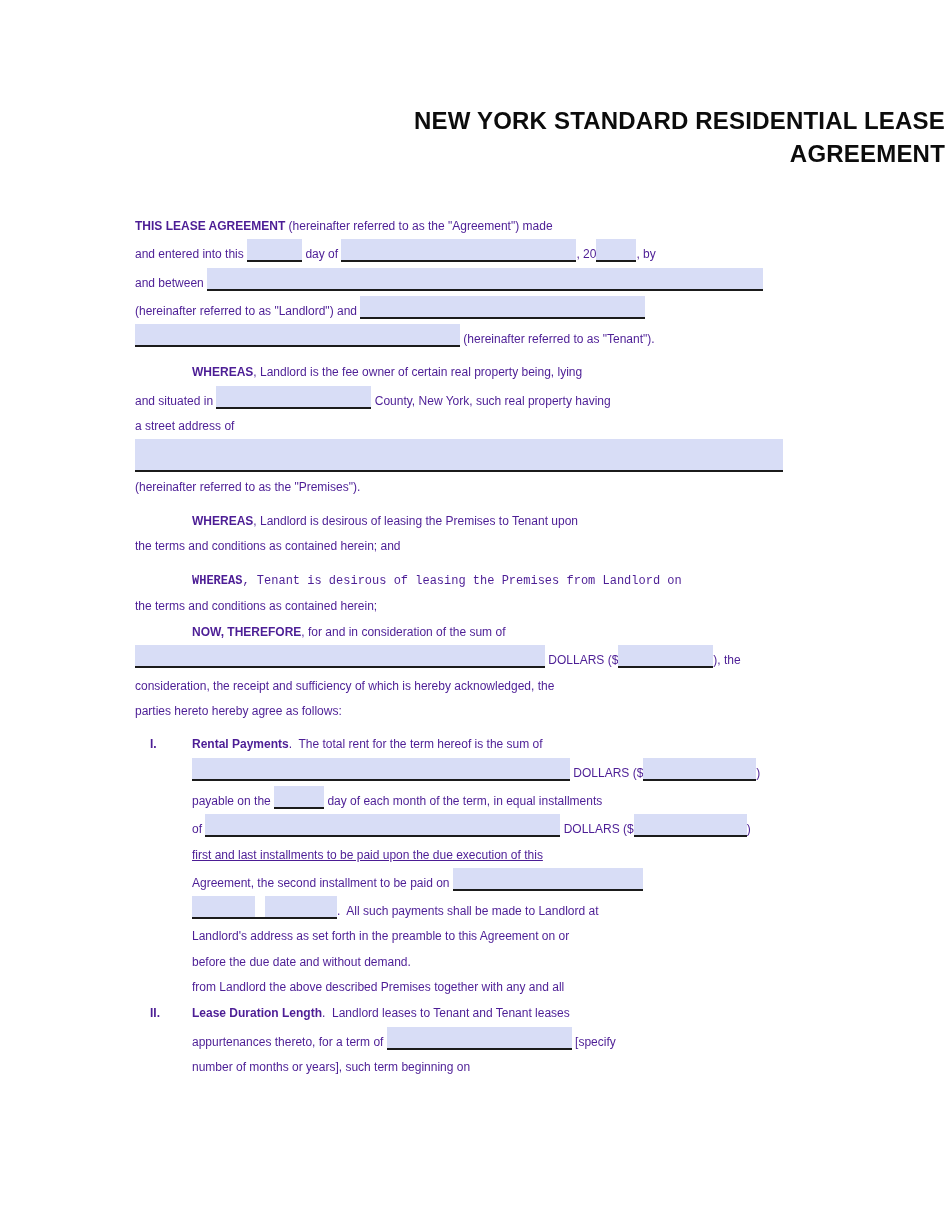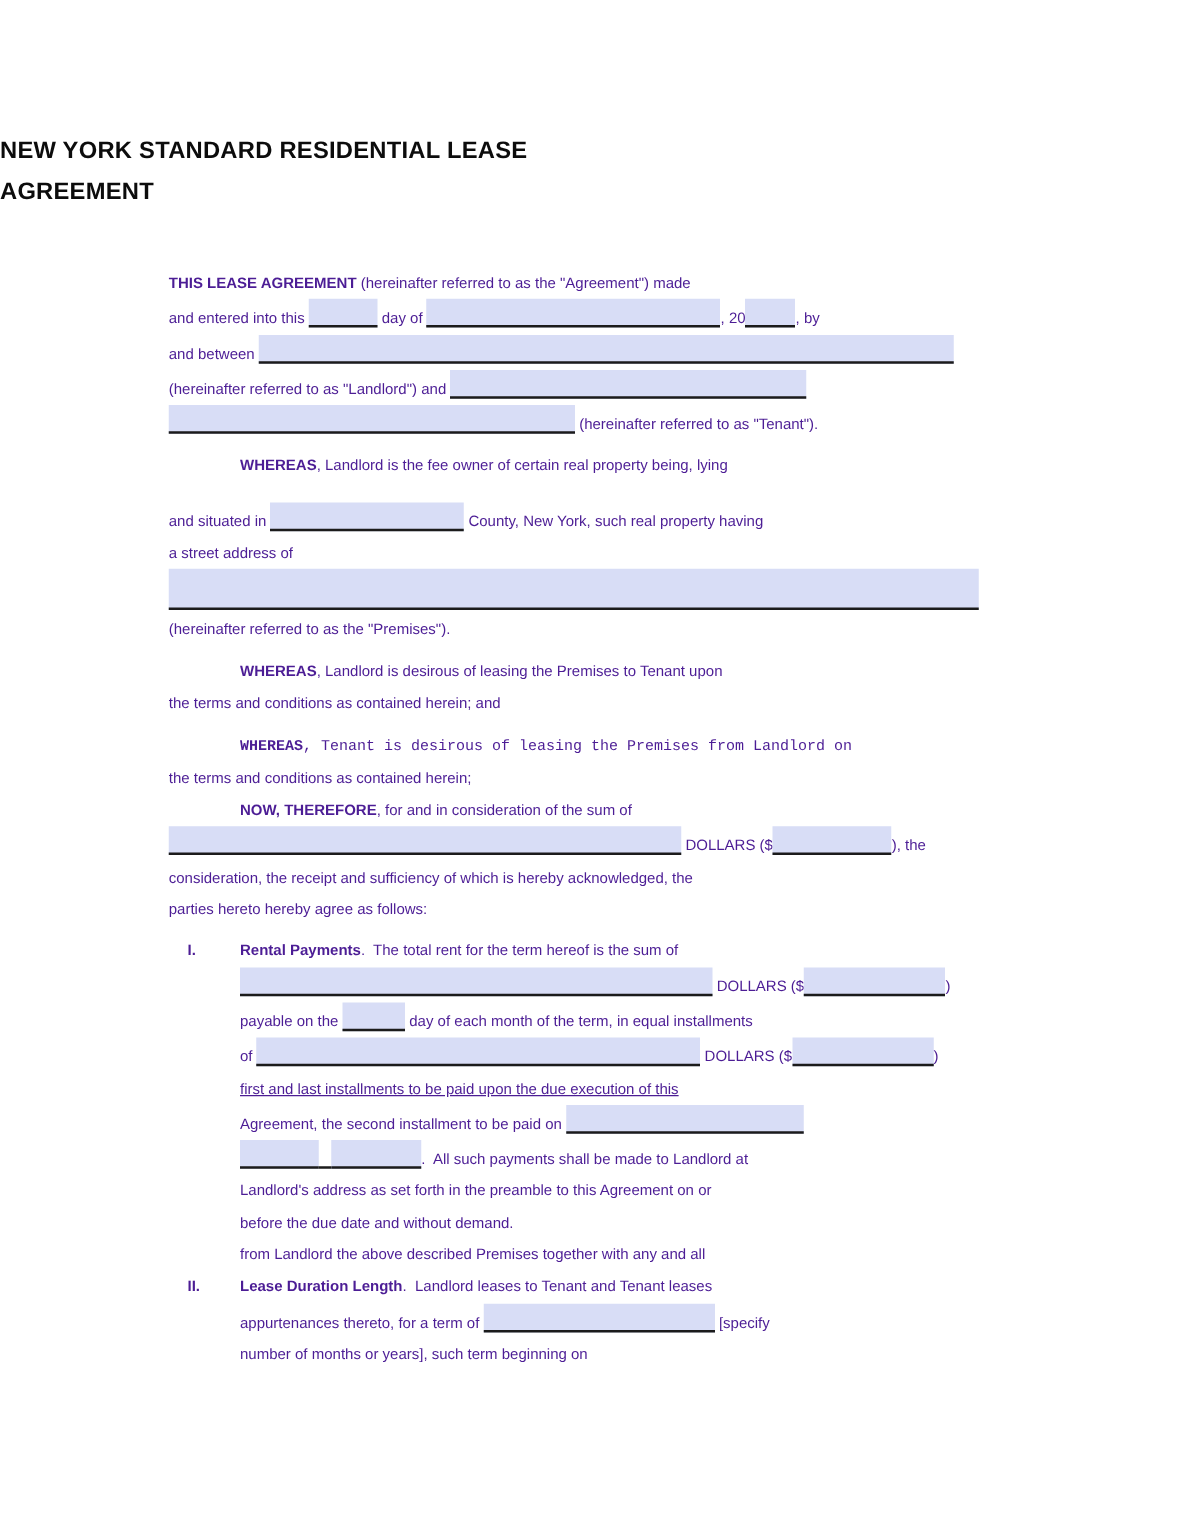--- a/index.html
+++ b/index.html
@@ -8,23 +8,23 @@
     background: #ffffff;
     overflow: hidden;
     font-family: "Liberation Sans", "DejaVu Sans", sans-serif;
   }
   .page {
     position: relative;
     width: 945px; height: 1225px;
     background: #ffffff;
   }
   .title {
-    margin: 104px 12px 44px 0;
-    text-align: left;
-    font-size: 19px;
+    margin: 104px 0 44px 0;
+    text-align: right;
+    font-size: 24px;
     line-height: 33px;
     font-weight: bold;
     color: #0c0c0c;
     letter-spacing: 0.2px;
   }
   .doc-body {
     margin-left: 135px;
     width: 676px;
     font-size: 12px;
     color: #4c1d95;
@@ -66,21 +66,21 @@
 
   <h1 class="title"><span>NEW YORK STANDARD RESIDENTIAL LEASE</span><br><span>AGREEMENT</span></h1>
 
   <div class="doc-body" id="doc-body">
       <div class="doc-line" style="padding-left: 0px;"><span class="b">THIS LEASE AGREEMENT</span><span class="t"> (hereinafter referred to as the "Agreement") made</span></div>
       <div class="doc-line" style="padding-left: 0px;"><span class="t">and entered into this </span><span class="blank" style="width: 55px; background: rgb(216, 221, 246);"></span><span class="t"> day of </span><span class="blank" style="width: 235px; background: rgb(216, 221, 246);"></span><span class="t">, 20</span><span class="blank" style="width: 40px; background: rgb(216, 221, 246);"></span><span class="t">, by</span></div>
       <div class="doc-line" style="padding-left: 0px;"><span class="t">and between </span><span class="blank" style="width: 556px; background: rgb(216, 221, 246);"></span></div>
       <div class="doc-line" style="padding-left: 0px;"><span class="t">(hereinafter referred to as "Landlord") and </span><span class="blank" style="width: 285px; background: rgb(216, 221, 246);"></span></div>
       <div class="doc-line" style="padding-left: 0px;"><span class="blank" style="width: 325px; background: rgb(216, 221, 246);"></span><span class="t"> (hereinafter referred to as "Tenant").</span></div>
       <div class="doc-line" style="margin-top: 8px; padding-left: 57px;"><span class="b">WHEREAS</span><span class="t">, Landlord is the fee owner of certain real property being, lying</span></div>
-      <div class="doc-line" style="padding-left: 0px; margin-top: 16px;"><span class="t">and situated in </span><span class="blank" style="width: 155px; background: rgb(216, 221, 246);"></span><span class="t"> County, New York, such real property having</span></div>
+      <div class="doc-line" style="padding-left: 0px;"><span class="t">and situated in </span><span class="blank" style="width: 155px; background: rgb(216, 221, 246);"></span><span class="t"> County, New York, such real property having</span></div>
       <div class="doc-line" style="padding-left: 0px;"><span class="t">a street address of</span></div>
       <div class="doc-line" style="padding-left: 0px;"><span class="blank tall-blank" style="width: 648px; background: rgb(216, 221, 246);"></span></div>
       <div class="doc-line" style="padding-left: 0px;"><span class="t">(hereinafter referred to as the "Premises").</span></div>
       <div class="doc-line" style="margin-top: 9px; padding-left: 57px;"><span class="b">WHEREAS</span><span class="t">, Landlord is desirous of leasing the Premises to Tenant upon</span></div>
       <div class="doc-line" style="padding-left: 0px;"><span class="t">the terms and conditions as contained herein; and</span></div>
       <div class="doc-line" style="margin-top: 9px; padding-left: 57px; font-family: Liberation Mono, monospace;"><span class="b">WHEREAS</span><span class="t">, Tenant is desirous of leasing the Premises from Landlord on</span></div>
       <div class="doc-line" style="padding-left: 0px;"><span class="t">the terms and conditions as contained herein;</span></div>
       <div class="doc-line" style="margin-top: 1px; padding-left: 57px;"><span class="b">NOW, THEREFORE</span><span class="t">, for and in consideration of the sum of</span></div>
       <div class="doc-line" style="padding-left: 0px;"><span class="blank" style="width: 410px; background: rgb(216, 221, 246);"></span><span class="t"> DOLLARS ($</span><span class="blank" style="width: 95px; background: rgb(216, 221, 246);"></span><span class="t">), the</span></div>
       <div class="doc-line" style="padding-left: 0px;"><span class="t">consideration, the receipt and sufficiency of which is hereby acknowledged, the</span></div>

